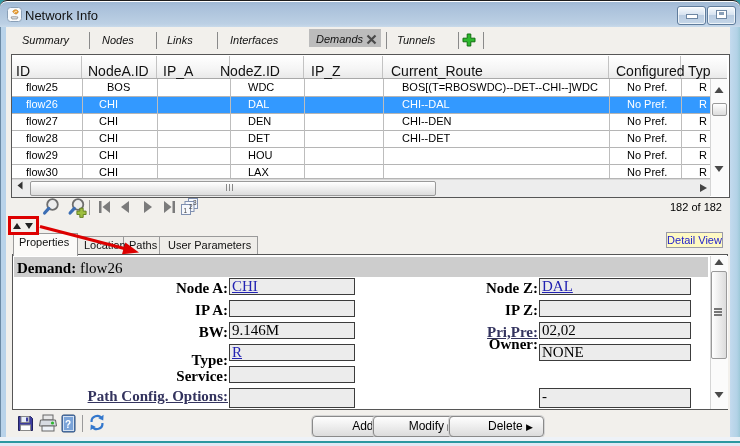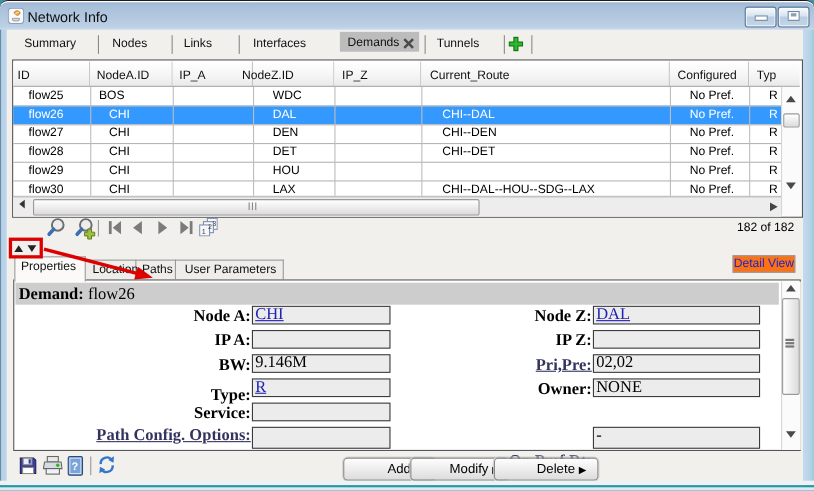--- a/index.html
+++ b/index.html
@@ -17,28 +17,28 @@
       border-radius:3px;background:linear-gradient(#f8fbfe,#d7e3f0 45%,#b9cce1 50%,#c5d6e8);
       box-shadow:inset 0 0 0 1px rgba(255,255,255,.7);}
   #borderL{position:absolute;left:0;top:27px;width:5px;height:415px;background:#b9d3ea;border-left:1px solid #6b8aa5;}
   #borderR{position:absolute;right:0;top:27px;width:10px;height:415px;background:linear-gradient(90deg,#c4daee,#b3d2e6 70%,#9ec9d8);}
   #borderB1{position:absolute;left:0;top:437px;width:740px;height:4px;background:#eef2f7;}
   #tealline{position:absolute;left:0;top:441px;width:740px;height:2px;background:#2a98a0;}
   #borderB2{position:absolute;left:0;top:443px;width:740px;height:3px;background:#dfe9f4;}
   
   #content{position:absolute;left:6px;top:27px;width:724px;height:410px;background:#f2f0ec;}
   .tabsep{position:absolute;top:32px;width:1px;height:17px;background:#8a8a8a;}
-  .tabtxt{position:absolute;top:34px;font-size:11px;color:#111;}
+  .tabtxt{position:absolute;top:34px;font-size:11px;color:#111;font-style:italic;}
   #demtab{position:absolute;left:309px;top:29px;width:72px;height:18px;background:#bcbcbc;}
   
   #tablepanel{position:absolute;left:11px;top:54px;width:717px;height:142px;
       border:1px solid #565656;background:#fff;}
   .th{position:absolute;top:56px;height:23px;background:linear-gradient(#ffffff,#f4f4f4 60%,#e8e8e8);
       border-right:1px solid #c3c3c3;box-sizing:border-box;}
-  .thtxt{position:absolute;top:63px;font-size:11px;color:#111;}
+  .thtxt{position:absolute;top:63px;font-size:14px;color:#111;}
   .row{position:absolute;height:17px;width:699px;font-size:11px;color:#000;line-height:17px;}
   .cell{position:absolute;top:0;white-space:nowrap;overflow:hidden;margin-left:11px;}
   .gridv{position:absolute;top:23px;width:1px;height:101px;background:#bdbdbd;}
   .gridh{position:absolute;width:699px;height:1px;background:#b5b5b5;}
   
   .sbthumb{background:linear-gradient(#ffffff,#dcdcdc);border:1px solid #9a9a9a;border-radius:2px;}
   
   .stab{position:absolute;font-size:11px;color:#111;}
   
   #formpanel{position:absolute;left:12px;top:254px;width:716px;height:156px;
@@ -107,22 +107,23 @@
 <div class="thtxt" style="left:88px">NodeA.ID</div>
 <div class="thtxt" style="left:163px">IP_A</div>
 <div class="thtxt" style="left:220px">NodeZ.ID</div>
 <div class="thtxt" style="left:311px">IP_Z</div>
 <div class="thtxt" style="left:391px">Current_Route</div>
 <div class="thtxt" style="left:616px">Configured</div>
 <div class="thtxt" style="left:688px">Typ</div>
 
 <div class="row" style="left:12px;top:79px">
   <span class="cell" style="left:3px">flow25</span>
-    <span class="cell" style="left:67px">BOS</span>
+    <span class="cell" style="left:84px">BOS</span>
   <span class="cell" style="left:225px">WDC</span>
+  <span class="cell" style="left:379px">BOS[(T=RBOSWDC)--DET--CHI--]WDC</span>
   <span class="cell" style="left:604px">No Pref.</span>
     <span class="cell" style="left:676px">R</span>
 </div>
 <div class="row" style="left:12px;top:96px;background:#3399ff;color:#fff">
   <span class="cell" style="left:3px">flow26</span>
     <span class="cell" style="left:76px">CHI</span>
   <span class="cell" style="left:225px">DAL</span>
   <span class="cell" style="left:379px">CHI--DAL</span>
   <span class="cell" style="left:604px">No Pref.</span>
     <span class="cell" style="left:676px">R</span>
@@ -147,21 +148,20 @@
   <span class="cell" style="left:3px">flow29</span>
     <span class="cell" style="left:76px">CHI</span>
   <span class="cell" style="left:225px">HOU</span>
   <span class="cell" style="left:604px">No Pref.</span>
     <span class="cell" style="left:676px">R</span>
 </div>
 <div class="row" style="left:12px;top:164px">
   <span class="cell" style="left:3px">flow30</span>
     <span class="cell" style="left:76px">CHI</span>
   <span class="cell" style="left:225px">LAX</span>
-  <span class="cell" style="left:379px">CHI--DAL--HOU--SDG--LAX</span>
   <span class="cell" style="left:604px">No Pref.</span>
     <span class="cell" style="left:676px">R</span>
 </div>
 
 <div class="gridh" style="left:12px;top:96px"></div>
 <div class="gridh" style="left:12px;top:113px"></div>
 <div class="gridh" style="left:12px;top:130px"></div>
 <div class="gridh" style="left:12px;top:147px"></div>
 <div class="gridh" style="left:12px;top:164px"></div>
 <div class="gridh" style="left:12px;top:178px"></div>
@@ -234,21 +234,21 @@
 </svg>
 
 <div class="abs" style="left:76px;top:236px;width:180px;height:18px;border:1px solid #9a9a9a;border-bottom:none;background:#efede9"></div>
 <div class="abs" style="left:123px;top:236px;width:1px;height:18px;background:#9a9a9a"></div>
 <div class="abs" style="left:159px;top:236px;width:1px;height:18px;background:#9a9a9a"></div>
 <div class="abs" style="left:13px;top:233px;width:63px;height:22px;border:1px solid #9a9a9a;border-bottom:none;background:#fbfaf8;z-index:5"></div>
 <div class="stab" style="left:19px;top:236px;z-index:6">Properties</div>
 <div class="stab" style="left:84px;top:239px">Location</div>
 <div class="stab" style="left:129px;top:239px">Paths</div>
 <div class="stab" style="left:168px;top:239px">User Parameters</div>
-<div class="abs" style="left:666px;top:232px;width:55px;height:14px;border:1px solid #9a9aa8;background:#f97316;font-size:11px;color:#2222cc;text-align:center;line-height:14px">Detail View</div>
+<div class="abs" style="left:666px;top:232px;width:55px;height:14px;border:1px solid #9a9aa8;background:#fef9c3;font-size:11px;color:#2222cc;text-align:center;line-height:14px">Detail View</div>
 
 <div id="formpanel"></div>
 <div class="abs" style="left:14px;top:257px;width:694px;height:20px;background:#cdcdcd"></div>
 <div class="flabel" style="left:17px;top:260px;text-align:left"><b>Demand:</b> <span style="font-weight:normal">flow26</span></div>
 
 <div class="flabel" style="left:60px;top:280px;width:168px">Node A:</div>
 <div class="ffield" style="left:229px;top:278px;width:122px"><span class="blue">CHI</span></div>
 <div class="flabel" style="left:60px;top:302px;width:168px">IP A:</div>
 <div class="ffield" style="left:229px;top:300px;width:122px"></div>
 <div class="flabel" style="left:60px;top:324px;width:168px">BW:</div>
@@ -259,21 +259,21 @@
 <div class="ffield" style="left:229px;top:366px;width:122px"></div>
 <div class="flabel" style="left:30px;top:388px;width:198px"><span class="nvy">Path Config. Options:</span></div>
 <div class="ffield" style="left:229px;top:388px;width:122px;height:18px"></div>
 
 <div class="flabel" style="left:380px;top:280px;width:158px">Node Z:</div>
 <div class="ffield" style="left:539px;top:278px;width:148px"><span class="blue">DAL</span></div>
 <div class="flabel" style="left:380px;top:302px;width:158px">IP Z:</div>
 <div class="ffield" style="left:539px;top:300px;width:148px"></div>
 <div class="flabel" style="left:380px;top:324px;width:158px"><span class="nvy">Pri,Pre:</span></div>
 <div class="ffield" style="left:539px;top:322px;width:148px">02,02</div>
-<div class="flabel" style="left:380px;top:346px;width:158px">Owner:</div>
+<div class="flabel" style="left:380px;top:336px;width:158px">Owner:</div>
 <div class="ffield" style="left:539px;top:344px;width:148px">NONE</div>
 <div class="flabel" style="left:380px;top:412px;width:158px"><span class="nvy">On Pref Rt:</span></div>
 <div class="ffield" style="left:539px;top:388px;width:148px;height:18px">-</div>
 
 <div class="abs" style="left:710px;top:256px;width:17px;height:153px;background:#fbfbfb;border-left:1px solid #d5d5d5"></div>
 <svg class="abs" style="left:714px;top:258px" width="10" height="8" viewBox="0 0 10 8">
     <path d="M5 1 L9.5 7 L0.5 7 Z" fill="#4a4a4a"></path>
   </svg>
 <div class="sbthumb abs" style="left:711px;top:271px;width:14px;height:86px;background:linear-gradient(90deg,#ffffff,#dcdcdc)"></div>
 <div class="abs" style="left:714px;top:308px;width:8px;height:1.5px;background:#777"></div>

